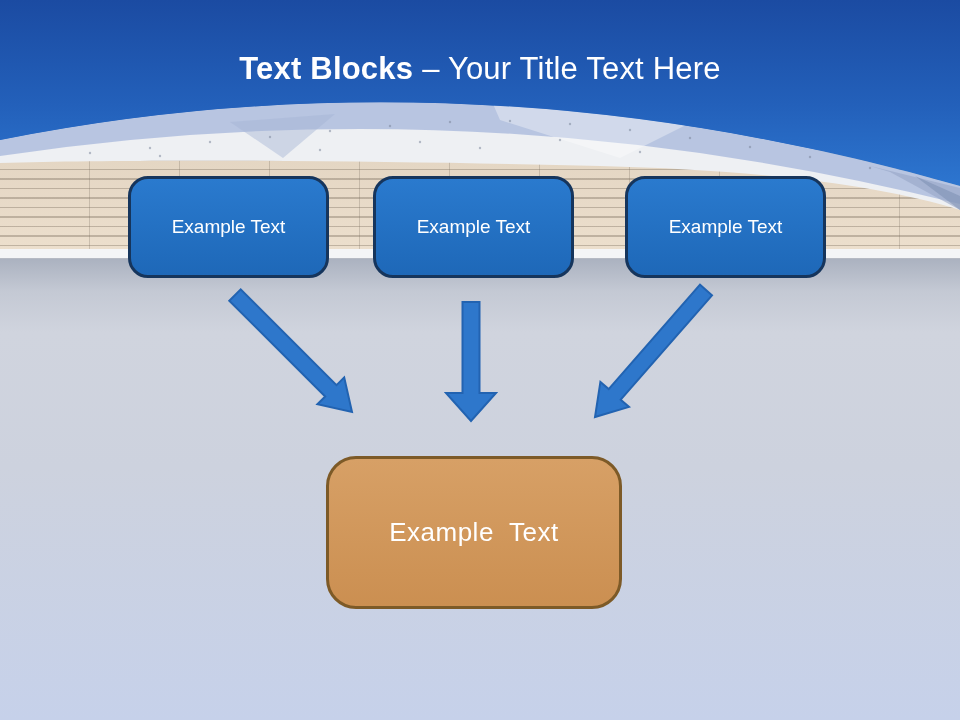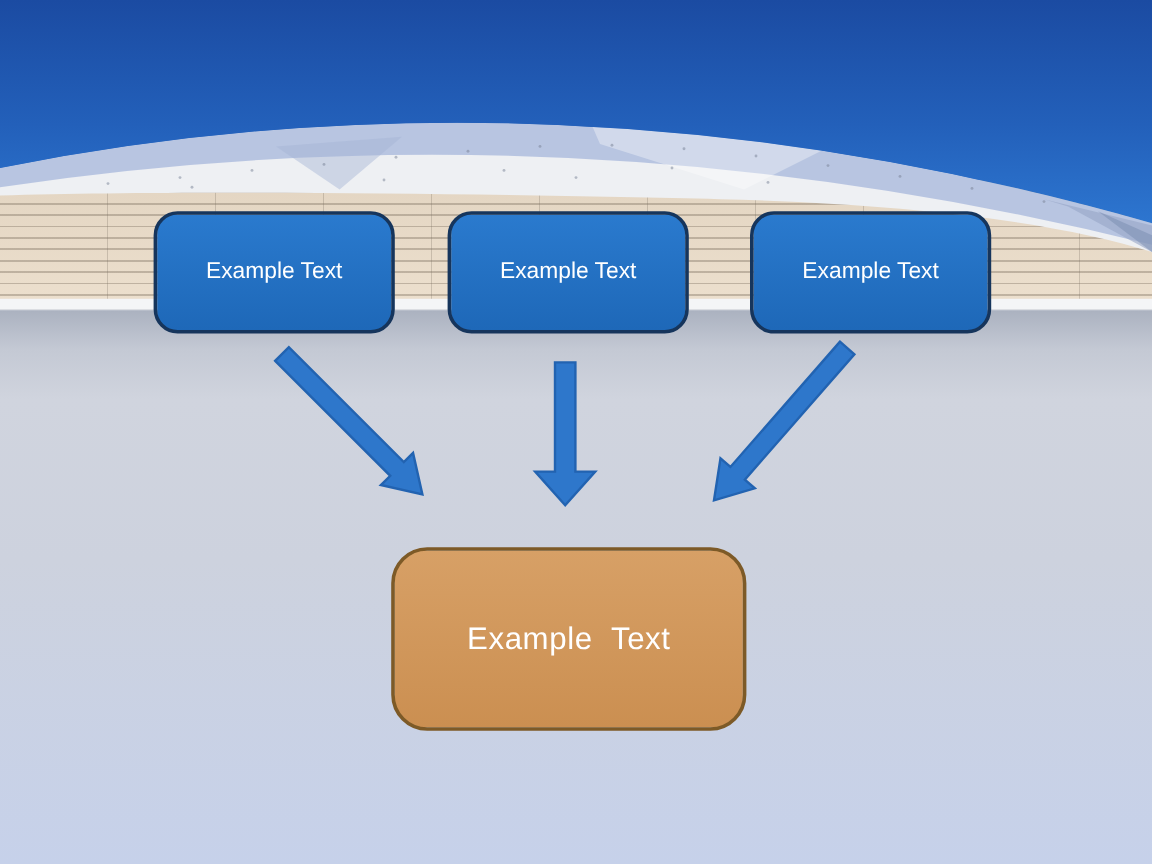--- a/index.html
+++ b/index.html
@@ -104,20 +104,21 @@
       <circle cx="560" cy="140" r="1.2"></circle>
         <circle cx="420" cy="142" r="1.2"></circle>
     </g>
 
     <path d="M0,0 H960 V186 Q470,46 0,140 Z" fill="url(#skyg)"></path>
   </svg>
 
   <div class="white-strip"></div>
   <div class="lower"></div>
 
+  <h1 class="title"><span class="bold">Text Blocks</span><span class="rest">– Your Title Text Here</span></h1>
 
   <div class="tbox tbox1">
     <span>Example Text</span>
   </div>
   <div class="tbox tbox2">
     <span>Example Text</span>
   </div>
   <div class="tbox tbox3">
     <span>Example Text</span>
   </div>

